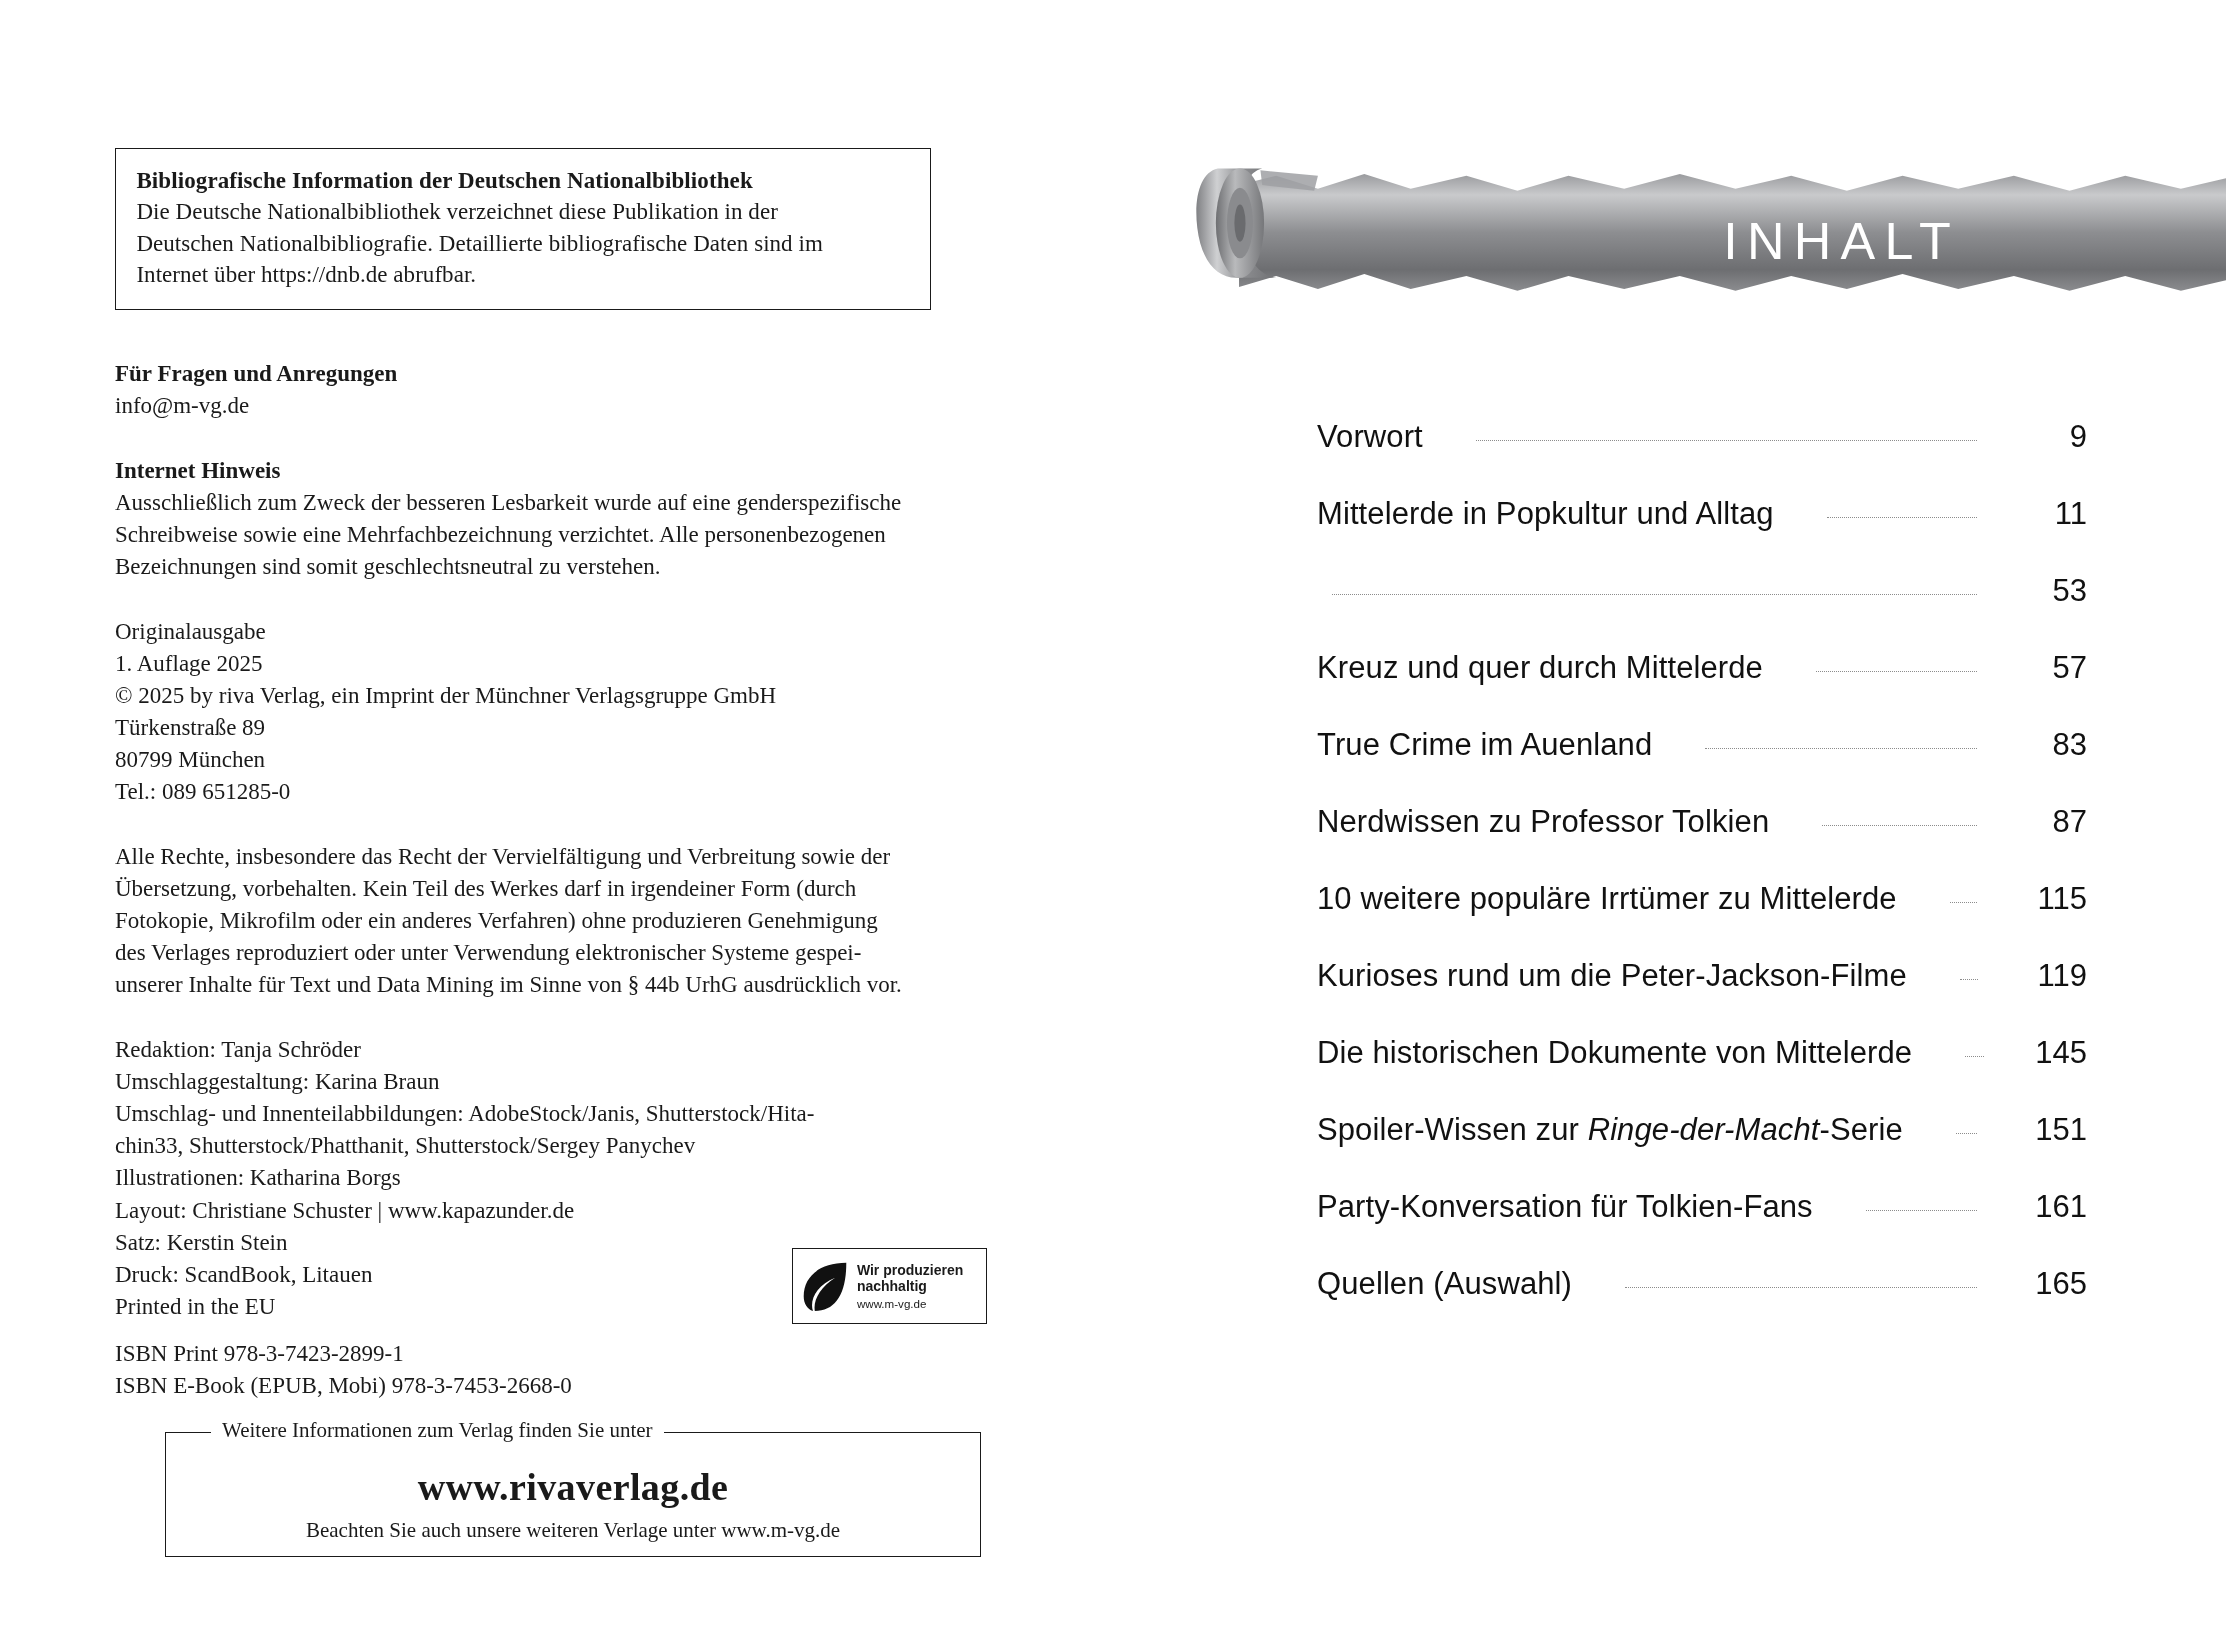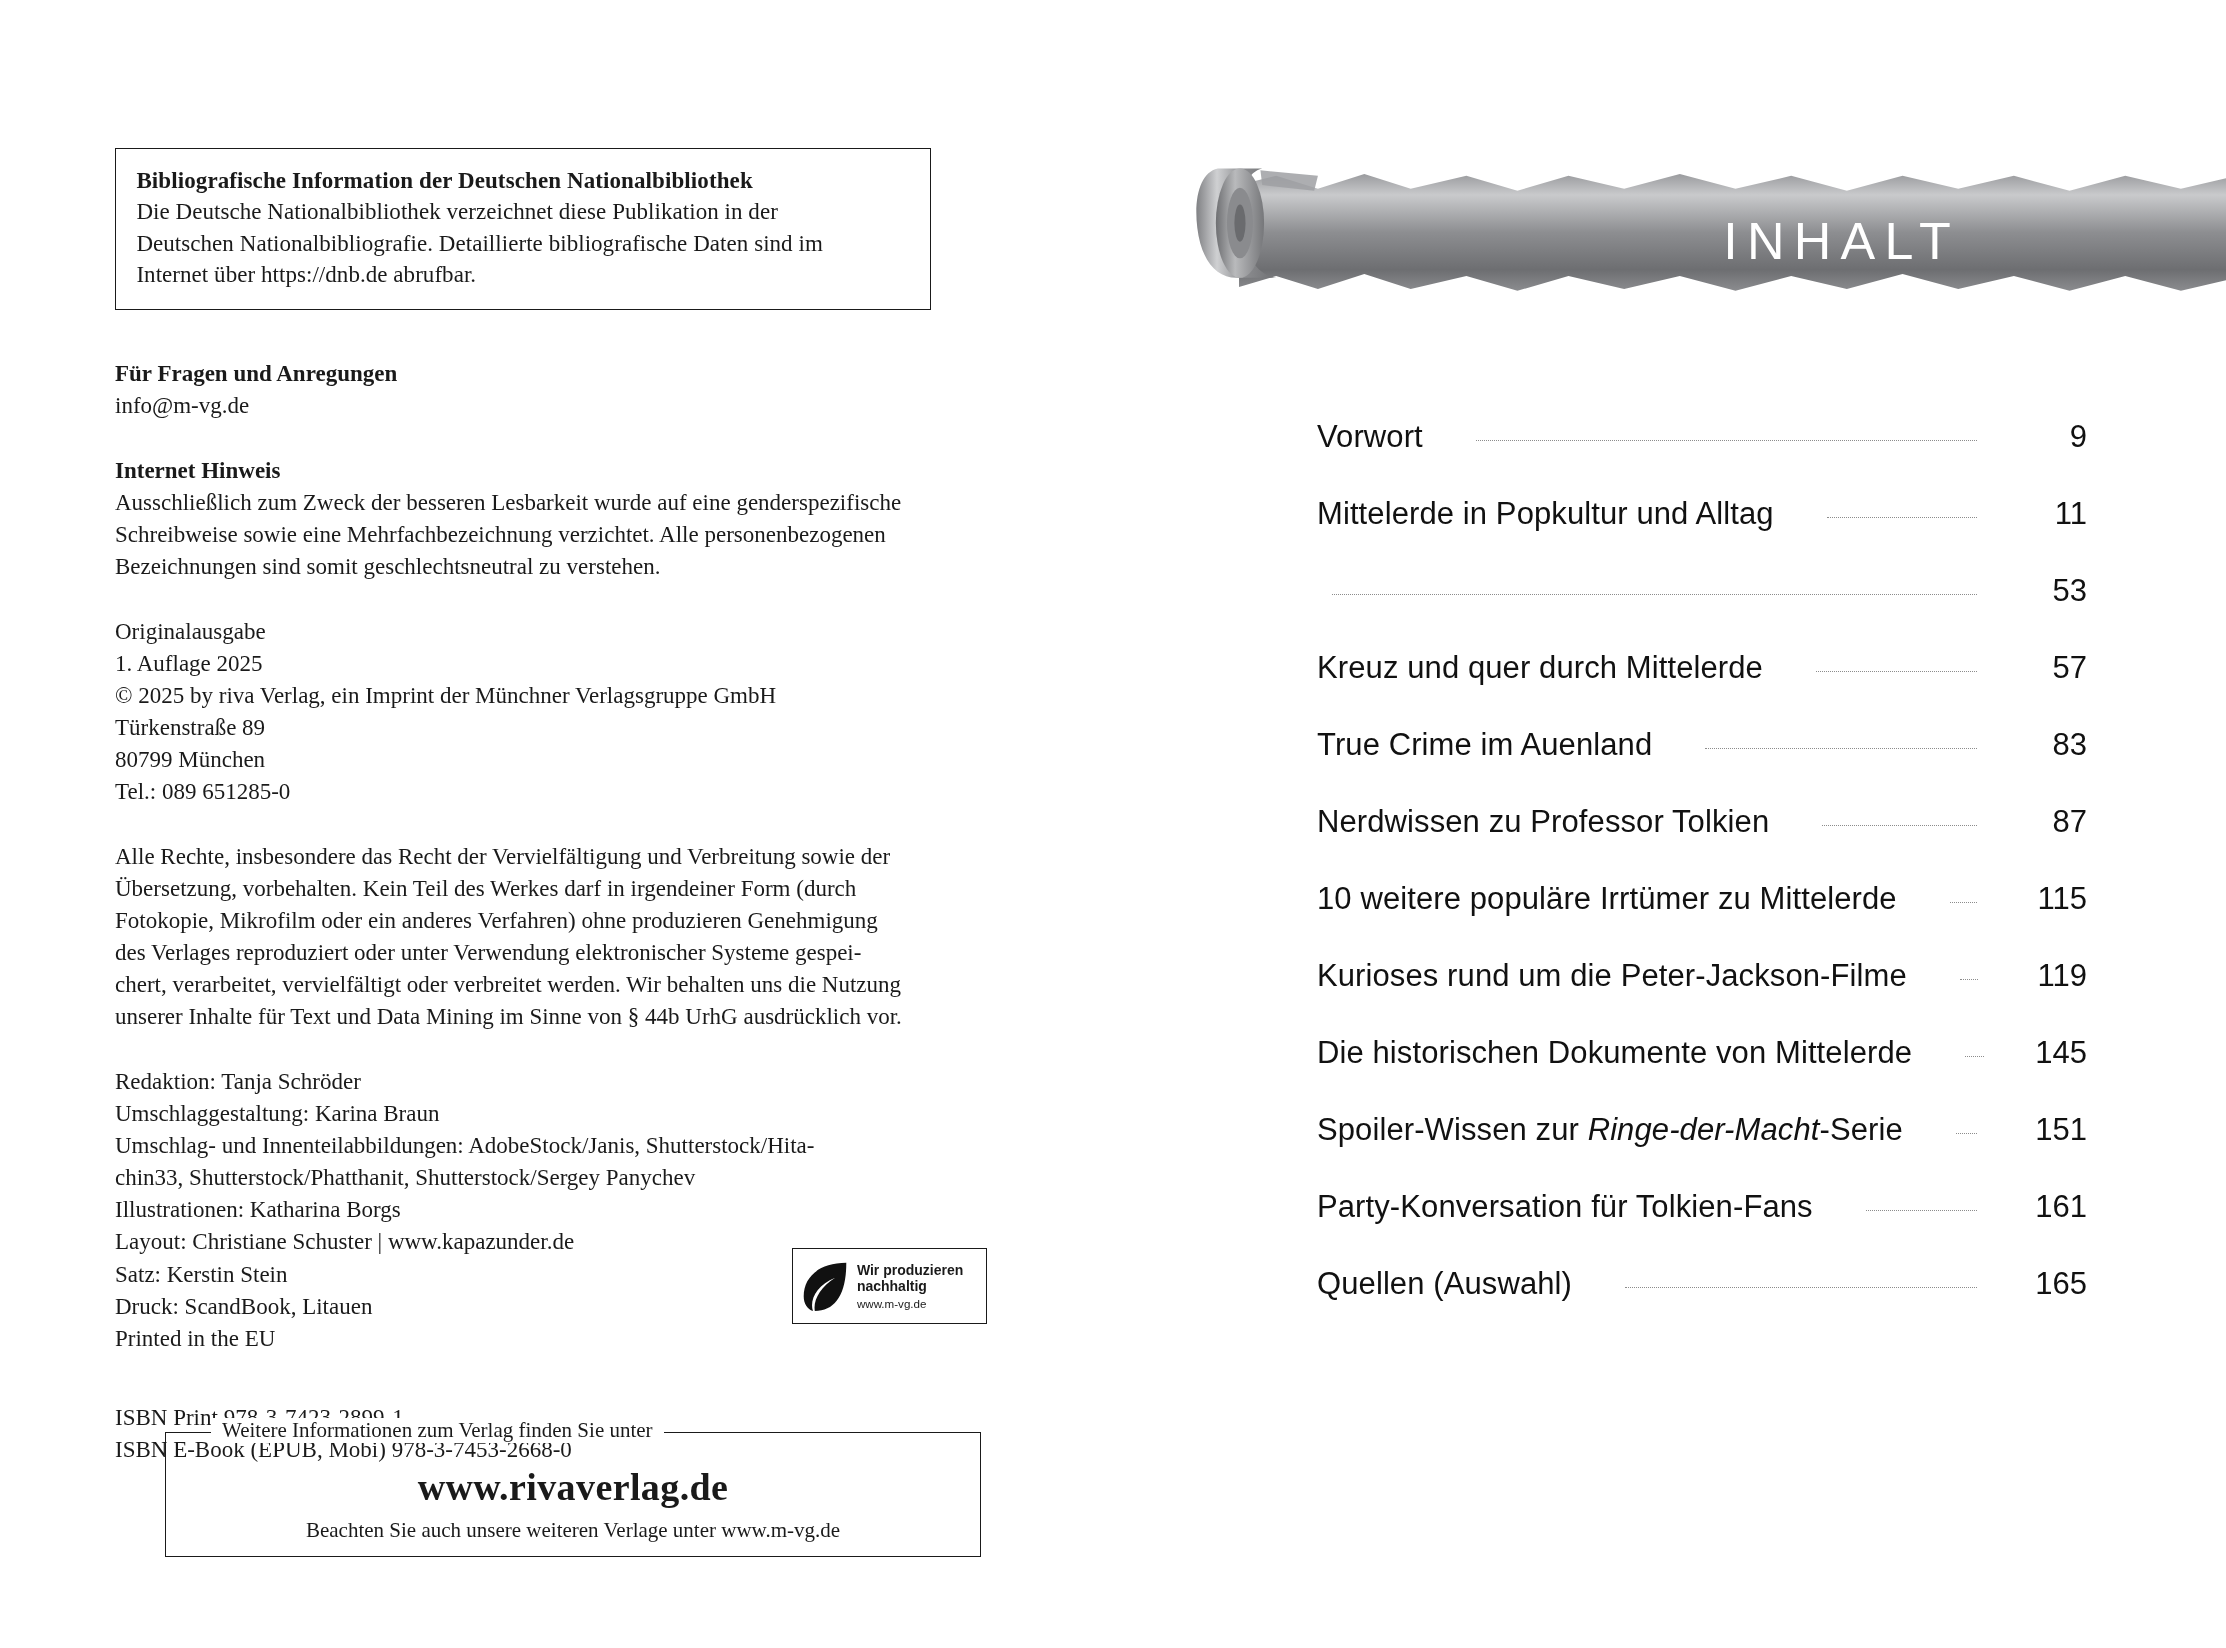--- a/index.html
+++ b/index.html
@@ -49,21 +49,21 @@
   .block-head {
     font-weight: bold;
     font-size: 23px;
     line-height: 1.4;
   }
   .block-line {
     font-size: 23px;
     line-height: 1.39;
   }
 
-  .credits { margin-bottom: 47px; }
+  .credits { margin-bottom: 15px; }
   .credits .block-line { line-height: 1.40; }
 
   .isbn { margin-bottom: 0; }
 
   
   .eco-seal {
     position: absolute;
     left: 792px;
     top: 1248px;
     width: 195px;
@@ -215,21 +215,20 @@
         <div class="block-line">Türkenstraße 89</div>
         <div class="block-line">80799 München</div>
         <div class="block-line">Tel.: 089 651285-0</div>
       </div>
 
       <div class="block">
         <div class="block-line">Alle Rechte, insbesondere das Recht der Vervielfältigung und Verbreitung sowie der</div>
         <div class="block-line">Übersetzung, vorbehalten. Kein Teil des Werkes darf in irgendeiner Form (durch</div>
         <div class="block-line">Fotokopie, Mikrofilm oder ein anderes Verfahren) ohne produzieren Genehmigung</div>
         <div class="block-line">des Verlages reproduziert oder unter Verwendung elektronischer Systeme gespei-</div>
-        <div class="block-line">chert, verarbeitet, vervielfältigt oder verbreitet werden. Wir behalten uns die Nutzung</div>
         <div class="block-line">unserer Inhalte für Text und Data Mining im Sinne von § 44b UrhG ausdrücklich vor.</div>
       </div>
 
       <div class="block credits">
         <div class="block-line">Redaktion: Tanja Schröder</div>
         <div class="block-line">Umschlaggestaltung: Karina Braun</div>
         <div class="block-line">Umschlag- und Innenteilabbildungen: AdobeStock/Janis, Shutterstock/Hita-</div>
         <div class="block-line">chin33, Shutterstock/Phatthanit, Shutterstock/Sergey Panychev</div>
         <div class="block-line">Illustrationen: Katharina Borgs</div>
         <div class="block-line">Layout: Christiane Schuster | www.kapazunder.de</div>

